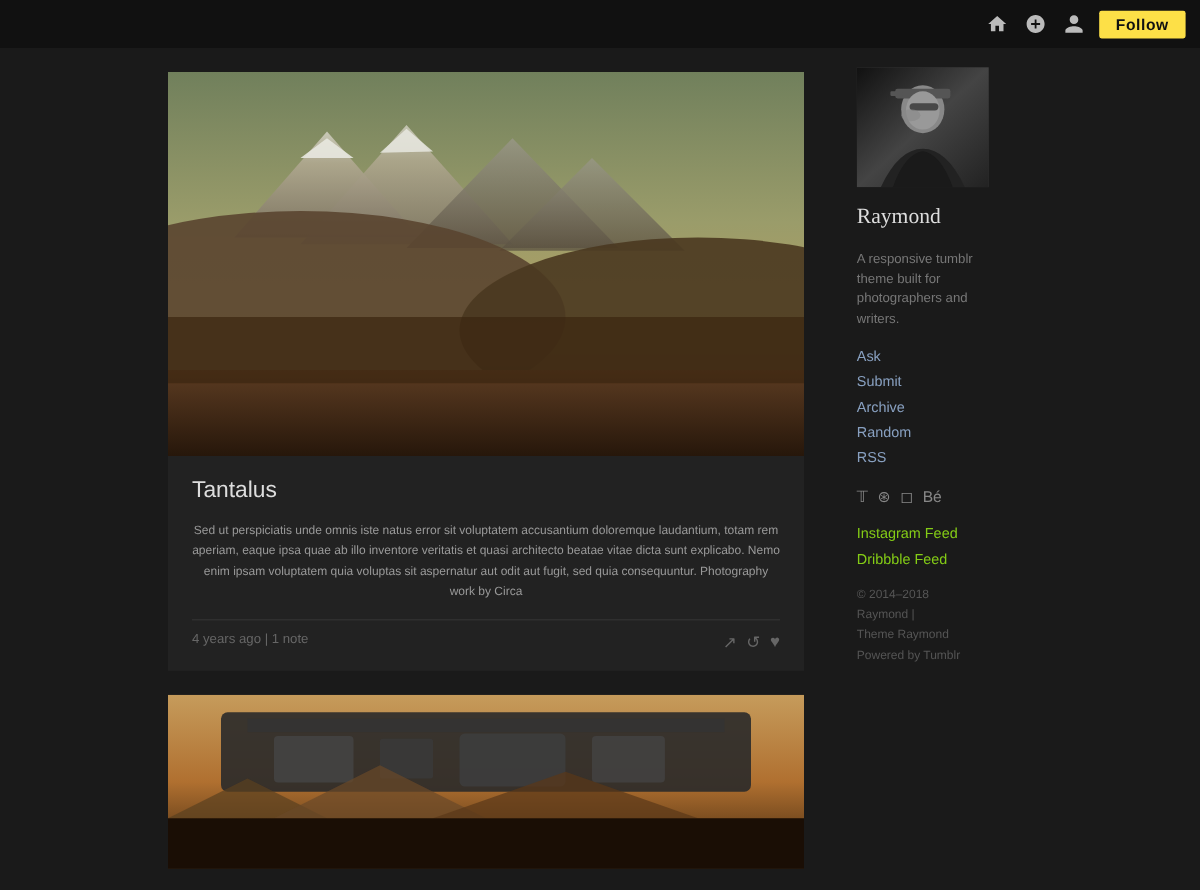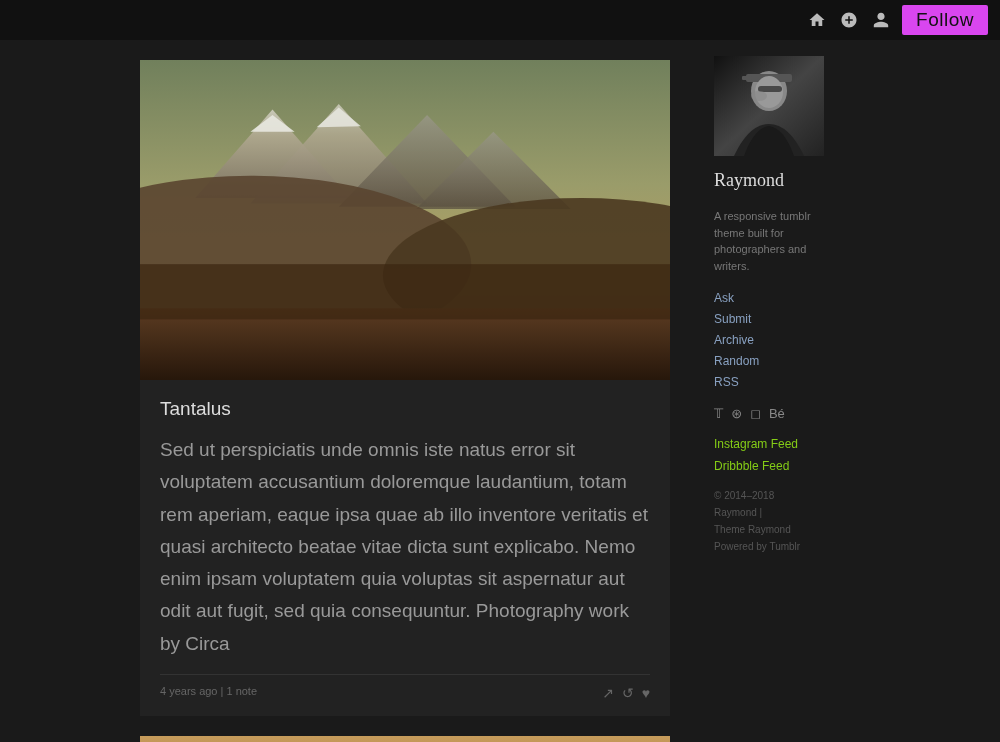--- a/index.html
+++ b/index.html
@@ -29,26 +29,26 @@
     .nav-icon {
       width: 22px; height: 22px;
       fill: #ccc;
       cursor: pointer;
       display: inline-flex;
       align-items: center;
       justify-content: center;
     }
     .nav-icon svg { width: 18px; height: 18px; fill: #bbb; }
     #follow-btn {
-      background: #d946ef;
+      background: #fde047;
       color: #111;
       border: none;
       padding: 4px 14px;
-      font-size: 19px;
-      font-weight: normal;
+      font-size: 13px;
+      font-weight: bold;
       cursor: pointer;
       border-radius: 2px;
       letter-spacing: 0.5px;
     }
 
     
     #layout {
       display: flex;
       padding-top: 40px;
       width: 1000px;
@@ -95,25 +95,26 @@
       padding: 18px 20px 14px 20px;
     }
     .post-title {
       font-size: 19px;
       font-weight: normal;
       color: #ddd;
       margin-bottom: 14px;
       font-family: Liberation Sans, sans-serif;
     }
     .post-text {
-      font-size: 19px;
+      font-size: 10px;
       line-height: 1.7;
       color: #999;
       font-family: Arial, sans-serif;
       margin-bottom: 14px;
+      text-align: center;
     }
     .post-footer {
       display: flex;
       justify-content: space-between;
       border-top: 1px solid #333;
       padding-top: 10px;
       margin-top: 6px;
     }
     .post-meta {
       font-size: 11px;

